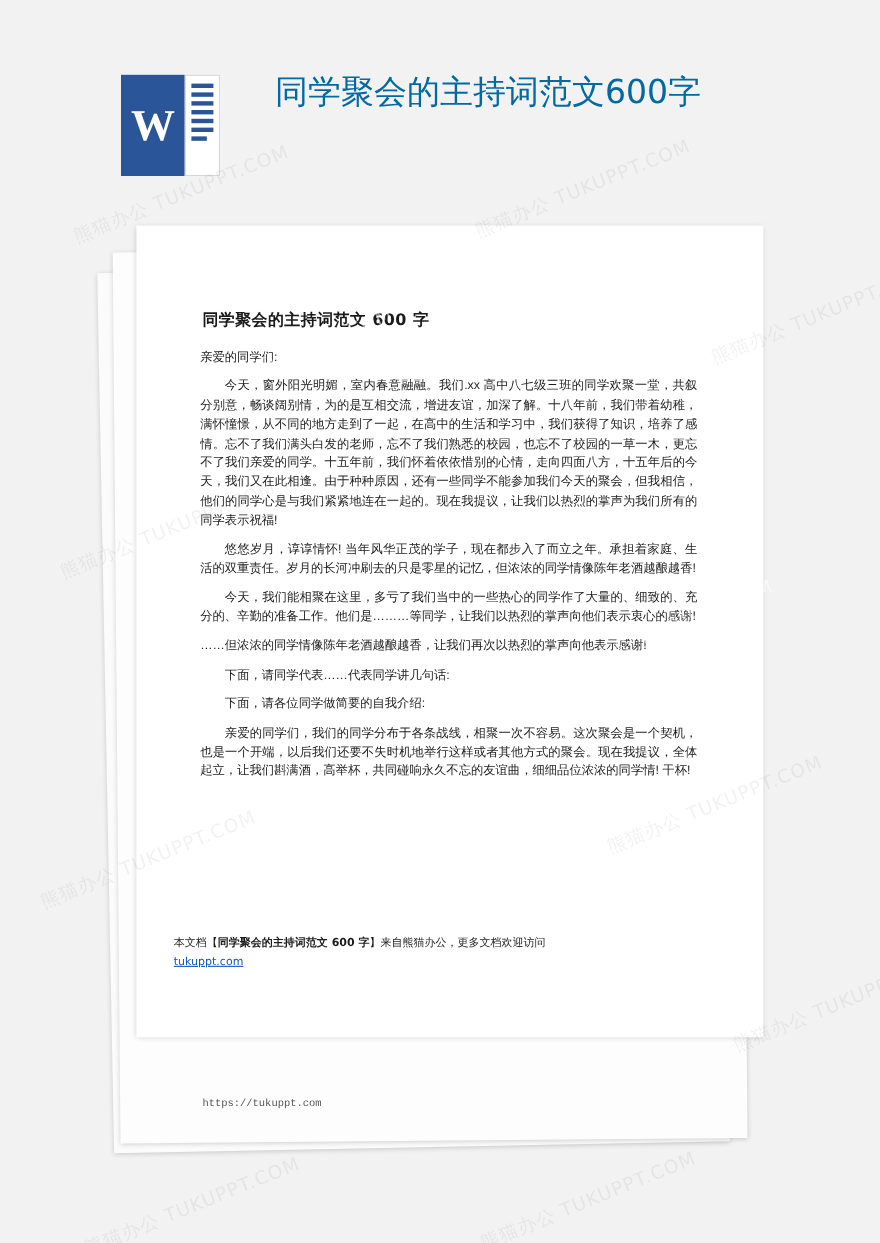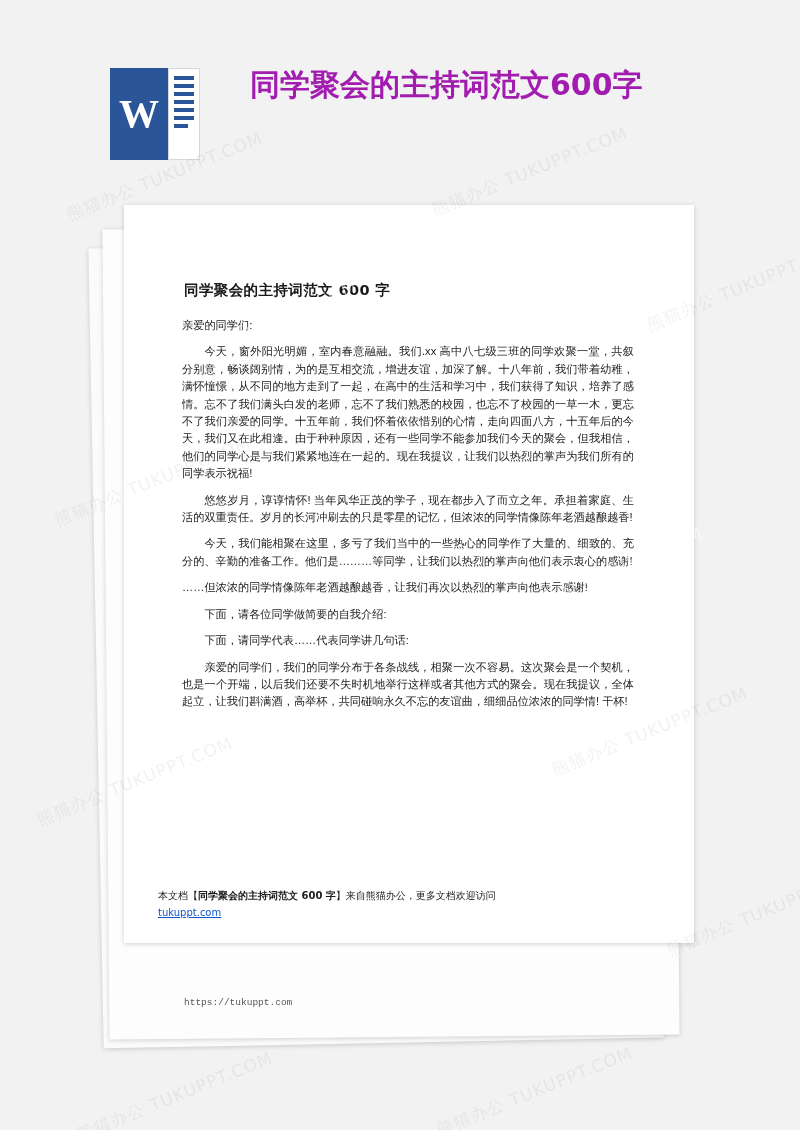--- a/index.html
+++ b/index.html
@@ -67,23 +67,23 @@
   }
   .word-icon .pagebox i.short { width: 70%; }
 
   .doc-title {
     position: absolute;
     left: 250px;
     top: 62px;
     width: 500px;
     font-size: 30px;
     line-height: 46px;
-    color: #a21caf;
-    font-family: "DejaVu Sans", sans-serif;
-    font-weight: 700;
+    color: #0369a1;
+    font-family: "DejaVu Sans", sans-serif;
+    font-weight: 400;
   }
 
   
   .stack {
     position: absolute;
     left: 96px;
     top: 205px;
     width: 620px;
     height: 870px;
   }
@@ -157,21 +157,20 @@
 
   .footer-note {
     position: absolute;
     left: 34px;
     top: 645px;
     width: 500px;
     font-family: "DejaVu Sans", sans-serif;
     font-size: 10px;
     line-height: 16px;
     color: #1c1c1c;
-    margin-top: 38px;
   }
   .footer-note b { font-weight: bold; }
   .footer-link {
     color: #1155cc;
     text-decoration: underline;
     display: block;
     margin-top: 1px;
   }
 
   .page-url {
@@ -240,22 +239,22 @@
     <div class="page-inner">
 
       <div class="page-heading">同学聚会的主持词范文 600 字</div>
 
       <div class="body-text">
         <p class="noindent">亲爱的同学们:</p>
         <p>今天，窗外阳光明媚，室内春意融融。我们.xx 高中八七级三班的同学欢聚一堂，共叙分别意，畅谈阔别情，为的是互相交流，增进友谊，加深了解。十八年前，我们带着幼稚，满怀憧憬，从不同的地方走到了一起，在高中的生活和学习中，我们获得了知识，培养了感情。忘不了我们满头白发的老师，忘不了我们熟悉的校园，也忘不了校园的一草一木，更忘不了我们亲爱的同学。十五年前，我们怀着依依惜别的心情，走向四面八方，十五年后的今天，我们又在此相逢。由于种种原因，还有一些同学不能参加我们今天的聚会，但我相信，他们的同学心是与我们紧紧地连在一起的。现在我提议，让我们以热烈的掌声为我们所有的同学表示祝福!</p>
         <p>悠悠岁月，谆谆情怀! 当年风华正茂的学子，现在都步入了而立之年。承担着家庭、生活的双重责任。岁月的长河冲刷去的只是零星的记忆，但浓浓的同学情像陈年老酒越酿越香!</p>
         <p>今天，我们能相聚在这里，多亏了我们当中的一些热心的同学作了大量的、细致的、充分的、辛勤的准备工作。他们是………等同学，让我们以热烈的掌声向他们表示衷心的感谢!</p>
         <p class="noindent">……但浓浓的同学情像陈年老酒越酿越香，让我们再次以热烈的掌声向他表示感谢!</p>
+        <p>下面，请同学代表……代表同学讲几句话:</p>
         <p>下面，请各位同学做简要的自我介绍:</p>
-        <p>下面，请同学代表……代表同学讲几句话:</p>
         <p>亲爱的同学们，我们的同学分布于各条战线，相聚一次不容易。这次聚会是一个契机，也是一个开端，以后我们还要不失时机地举行这样或者其他方式的聚会。现在我提议，全体起立，让我们斟满酒，高举杯，共同碰响永久不忘的友谊曲，细细品位浓浓的同学情! 干杯!</p>
       </div>
 
       <div class="footer-note">
         <span>本文档【</span><b>同学聚会的主持词范文 600 字</b><span>】来自熊猫办公，更多文档欢迎访问</span>
         <a class="footer-link" href="#">tukuppt.com</a>
       </div>
 
       <div class="page-url">https://tukuppt.com</div>
     </div>

